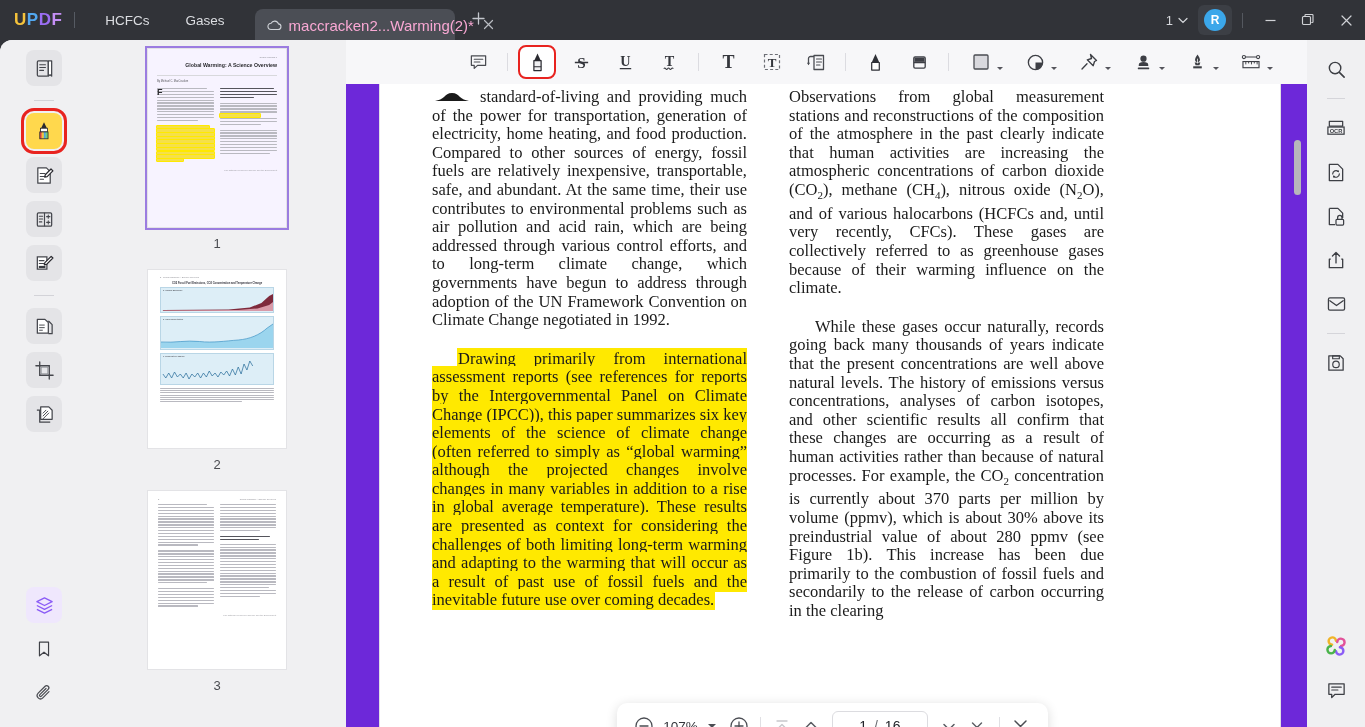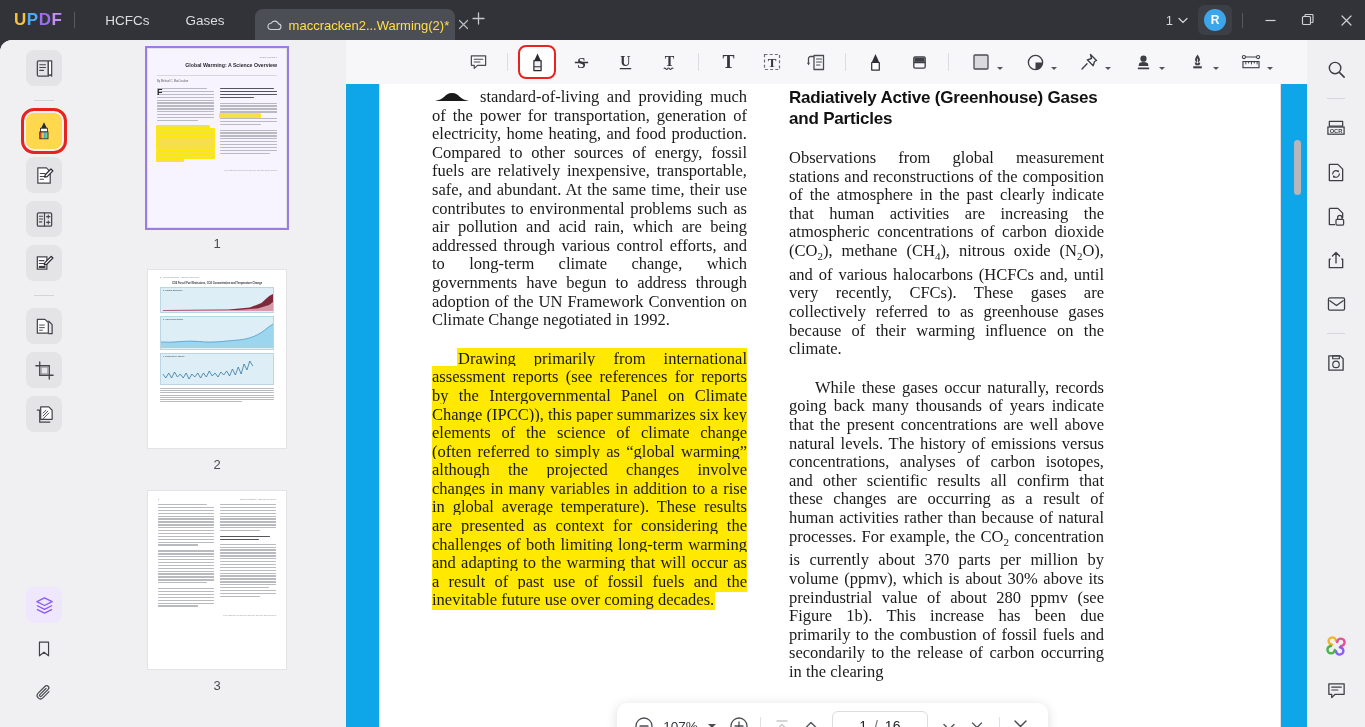--- a/index.html
+++ b/index.html
@@ -29,21 +29,21 @@
   .menu-item {
     color:#dcdee2; font-size:13.5px; padding:0 18px; height:40px;
     display:flex; align-items:center; cursor:default;
   }
   .doc-tab {
     margin-left:12px; height:32px; background:#4b4e55; border-radius:8px 8px 0 0;
     display:flex; align-items:center; padding:0 10px 0 12px; gap:7px;
     align-self:flex-end; max-width:200px; position:relative; top:1px;
   }
   .doc-tab .cloud { display:flex; align-items:center; }
-  .tab-title { color:#fde047; font-size:13px; white-space:nowrap; }
+  .tab-title { color:#f9a8d4; font-size:15px; white-space:nowrap; }
   .tab-close { color:#b9bcc2; font-size:15px; line-height:1; padding:2px 2px 3px; border-radius:3px; }
   .tab-add { color:#c3c6cc; font-size:20px; margin-left:10px; padding:0 6px 3px; line-height:1; }
   .tb-spacer { flex:1; }
   .win-count { color:#d5d7db; font-size:13px; display:flex; align-items:center; gap:5px; padding:0 6px; }
   .avatar-wrap { width:34px; height:30px; background:#3c3f45; border-radius:6px;
     display:flex; align-items:center; justify-content:center; margin:0 4px; }
   .avatar { width:22px; height:22px; border-radius:50%; background:#3ba7ea;
     color:#fff; font-size:12px; font-weight:bold; display:flex; align-items:center; justify-content:center; }
   .tb-sep2 { width:1px; height:15px; background:#54585f; margin:0 8px 0 6px; }
   .win-btn { width:38px; height:40px; display:flex; align-items:center; justify-content:center; color:#d0d2d6; }
@@ -120,21 +120,21 @@
   }
   .tool.active-outline { outline:2.5px solid #e8231f; outline-offset:0px; background:#fff; }
   .tool-wd { width:44px; }
   .tdiv { width:1px; height:18px; background:#dcdce1; margin:0 7px; }
   .caret { position:absolute; right:2px; bottom:7px; width:0;height:0;
     border-left:3.2px solid transparent;border-right:3.2px solid transparent;border-top:3.8px solid #55555c; }
 
   
   .docarea {
     position:absolute; left:346px; top:44px; width:961px; height:643px;
-    background:#0ea5e9; overflow:hidden;
+    background:#6d28d9; overflow:hidden;
   }
   .page {
     position:absolute; left:34px; top:0px; width:900px; min-height:700px;
     background:#fff; box-shadow:0 0 0 1px #e0e0e3;
   }
   .pg-cols { display:flex; gap:42px; padding:4px 48px 0 52px; }
   .pg-col { width:315px; }
   p.body {
     font-family:"Liberation Serif", serif; font-size:16.5px; line-height:18.6px;
     color:#1a1a1a; text-align:justify; margin-bottom:11px;
@@ -653,21 +653,20 @@
             <p class="body">
               <svg class="mini-fig" viewBox="0 0 40 10">
                   <path d="M3 9h34c-4-1-7-2-9-4-2-2-4-4-8-4s-6 2-8 4c-2 2-5 3-9 4z" fill="#1a1a1a"></path>
                 </svg>
               <span>standard-of-living and providing much of the power for transportation, generation of electricity, home heating, and food production. Compared to other sources of energy, fossil fuels are relatively inexpensive, transportable, safe, and abundant. At the same time, their use contributes to environmental problems such as air pollution and acid rain, which are being addressed through various control efforts, and to long-term climate change, which governments have begun to address through adoption of the UN Framework Convention on Climate Change negotiated in 1992.</span>
             </p>
             <p class="body ind"><span class="hl">Drawing primarily from international assessment reports (see references for reports by the Intergovernmental Panel on Climate Change (IPCC)), this paper summarizes six key elements of the science of climate change (often referred to simply as “global warming” although the projected changes involve changes in many variables in addition to a rise in global average temperature). These results are presented as context for considering the challenges of both limiting long-term warming and adapting to the warming that will occur as a result of past use of fossil fuels and the inevitable future use over coming decades.</span></p>
           </div>
 
           <div class="pg-col">
-            <h2 class="sec">Radiatively Active (Greenhouse) Gases and Particles</h2>
             <p class="body"><span>Observations from global measurement stations and reconstructions of the composition of the atmosphere in the past clearly indicate that human activities are increasing the atmospheric concentrations of carbon dioxide (CO</span><sub>2</sub><span>), methane (CH</span><sub>4</sub><span>), nitrous oxide (N</span><sub>2</sub><span>O), and of various halocarbons (HCFCs and, until very recently, CFCs). These gases are collectively referred to as greenhouse gases because of their warming influence on the climate.</span></p>
             <p class="body ind"><span>While these gases occur naturally, records going back many thousands of years indicate that the present concentrations are well above natural levels. The history of emissions versus concentrations, analyses of carbon isotopes, and other scientific results all confirm that these changes are occurring as a result of human activities rather than because of natural processes. For example, the CO</span><sub>2</sub><span> concentration is currently about 370 parts per million by volume (ppmv), which is about 30% above its preindustrial value of about 280 ppmv (see Figure 1b). This increase has been due primarily to the combustion of fossil fuels and secondarily to the release of carbon occurring in the clearing</span></p>
           </div>
         </div>
       </div>
       <div class="vscroll"></div>
     </div>
 
     <div class="rrail">
       <div class="rrail-btn">

